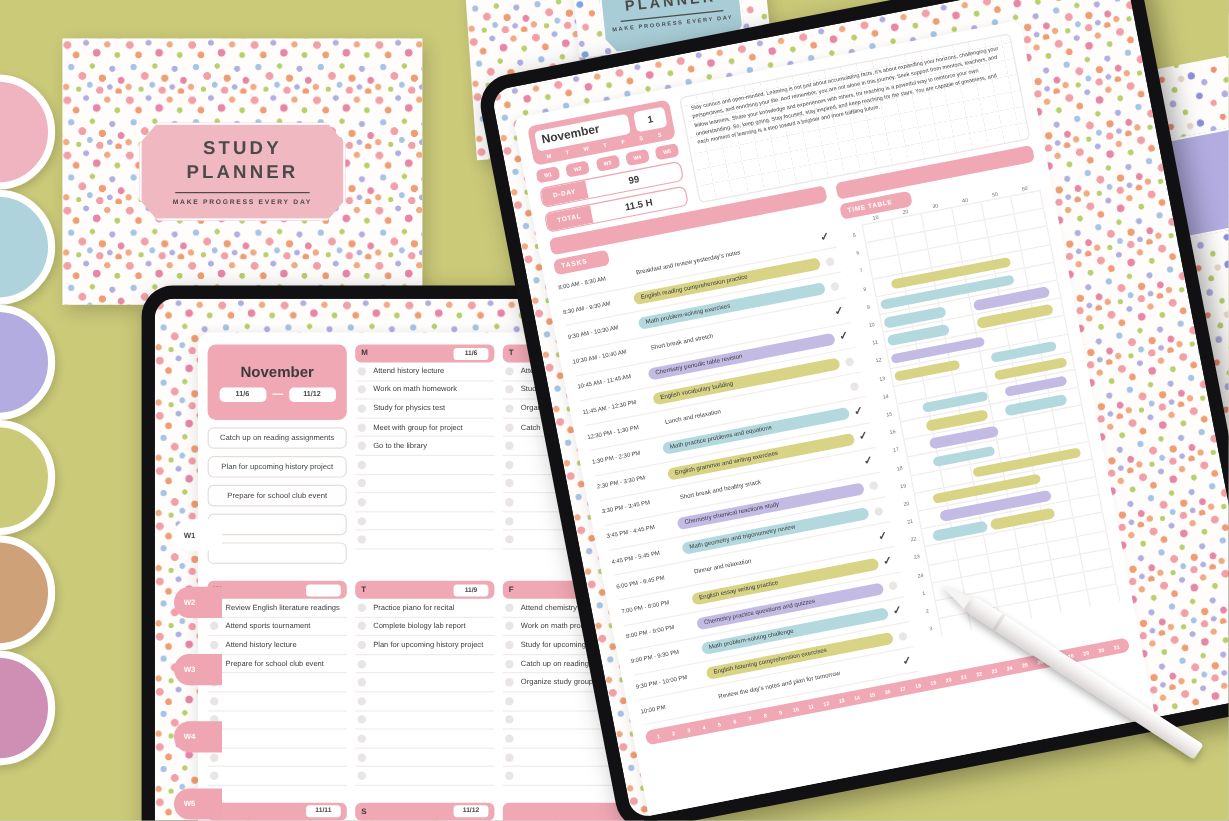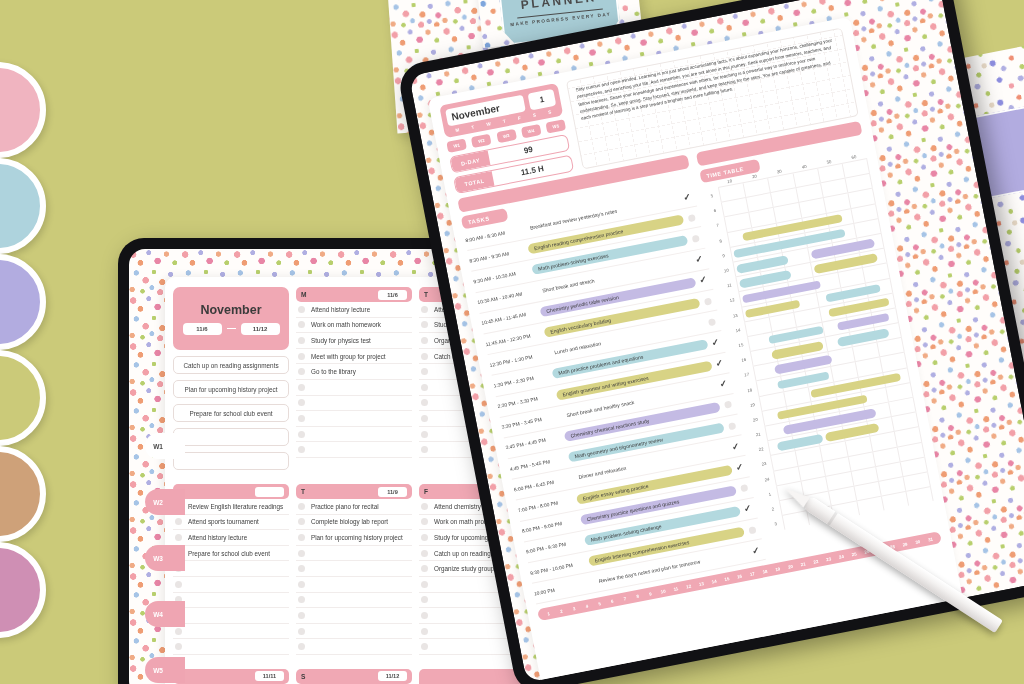--- a/index.html
+++ b/index.html
@@ -297,20 +297,28 @@
 
   <div class="tab-strip">
     <div class="ctab" style="top:62px;background:#f0b4c0;"></div>
     <div class="ctab" style="top:158px;background:#aed3dd;"></div>
     <div class="ctab" style="top:254px;background:#b2ace0;"></div>
     <div class="ctab" style="top:350px;background:#cbca79;"></div>
     <div class="ctab" style="top:446px;background:#cea179;"></div>
     <div class="ctab" style="top:542px;background:#cf8fb4;"></div>
   </div>
 
+  <div id="cover" class="floral">
+    <div class="cover-badge">
+      <div class="cover-title">STUDY</div>
+      <div class="cover-title">PLANNER</div>
+      <div class="cover-rule"></div>
+      <div class="cover-sub">MAKE PROGRESS EVERY DAY</div>
+    </div>
+  </div>
 
   <div id="tablet2" class="tablet-body">
     <div class="tablet-screen floral">
       <div id="wk-page">
         <div class="wk-wtabs">
             <div class="wtab active">W1</div>
             <div class="wtab">W2</div>
             <div class="wtab">W3</div>
             <div class="wtab">W4</div>
             <div class="wtab">W5</div>

